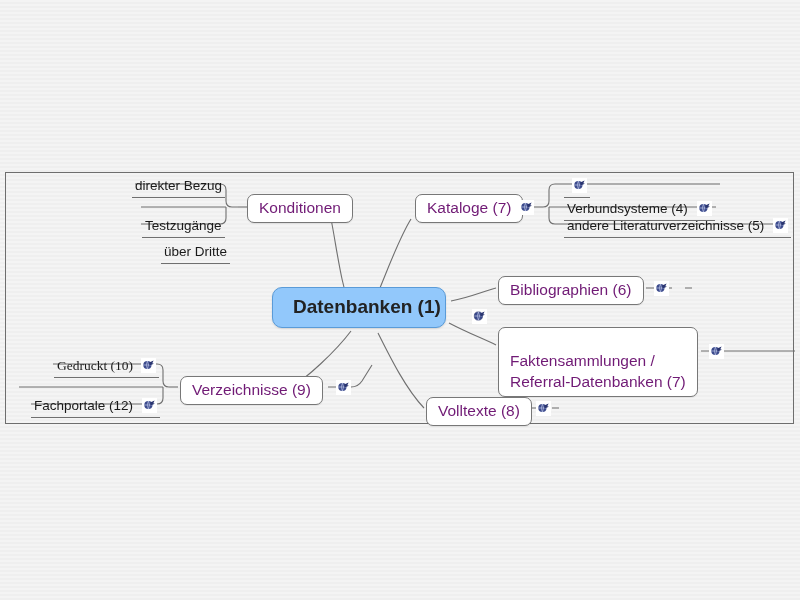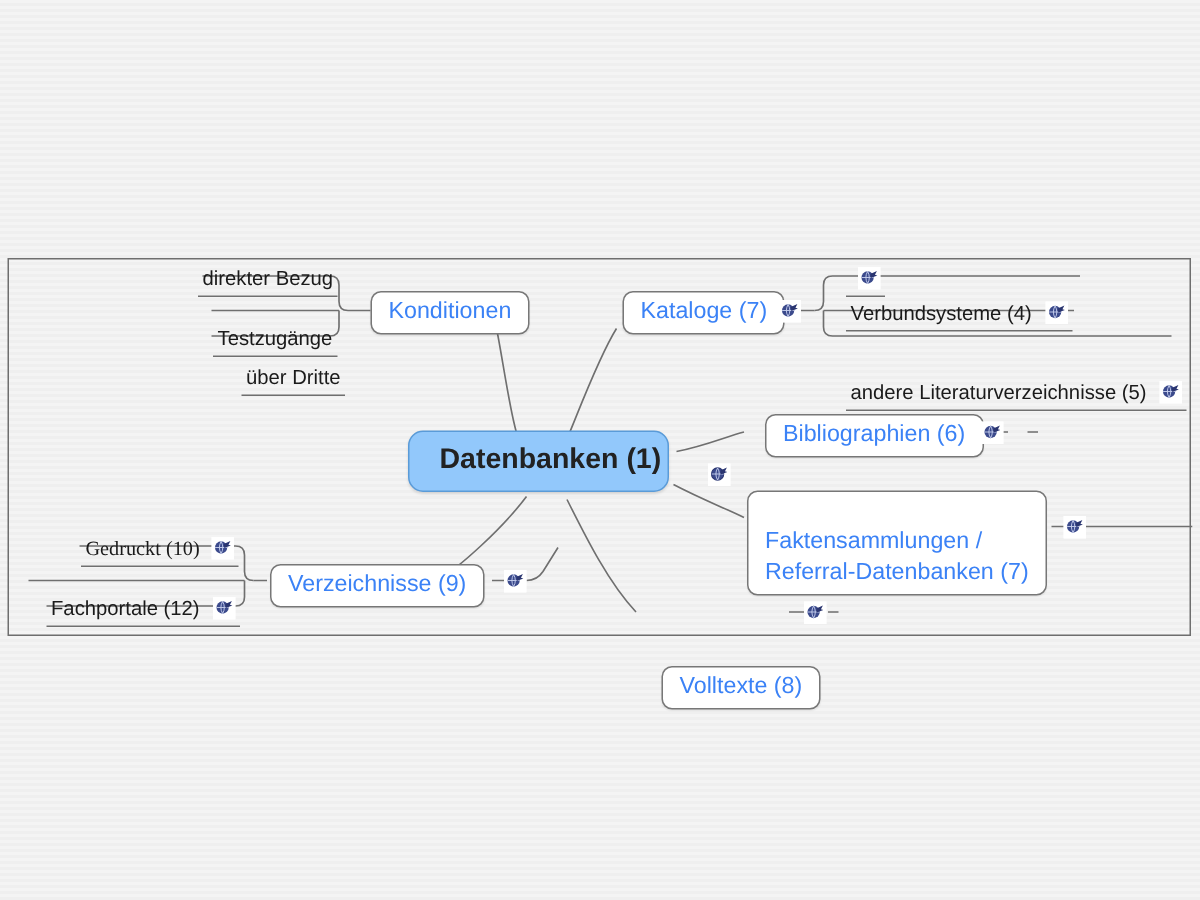--- a/index.html
+++ b/index.html
@@ -52,21 +52,21 @@
     width: 789px;
     height: 252px;
     pointer-events: none;
   }
 
   
   .node {
     position: absolute;
     box-sizing: border-box;
     white-space: nowrap;
-    color: #3b82f6;
+    color: #701a75;
   }
 
   .node-box {
     background: #ffffff;
     border: 1px solid #777777;
     border-radius: 7px;
     padding: 3px 11px 4px 11px;
     font-size: 15.5px;
     line-height: 1.32;
     box-shadow: 0 1px 1px rgba(0,0,0,0.07);
@@ -218,33 +218,33 @@
       <span class="inline-icon">
         <svg width="15" height="15" viewBox="0 0 15 15">
           <rect x="0" y="0" width="15" height="15" fill="#ffffff"></rect>
           <circle cx="6.4" cy="7" r="4.1" fill="#3b4a8c"></circle>
           <path d="M2.4 7 h8 M6.4 2.9 q2.3 4.1 0 8.2 M6.4 2.9 q-2.3 4.1 0 8.2" stroke="#c9d2f0" stroke-width="0.6" fill="none"></path>
           <path d="M8.2 4.6 l4.4 -2.0 l-1.3 2.6 l1.6 0.5 l-4.4 1.7 z" fill="#2a3570"></path>
         </svg>
       </span>
     </div>
 
-    <div class="node node-leaf" style="left:558px; top:43px;margin-top:36px;">
+    <div class="node node-leaf" style="left:558px; top:43px;">
       <span>andere Literaturverzeichnisse (5)</span>
       <span class="inline-icon">
         <svg width="15" height="15" viewBox="0 0 15 15">
           <rect x="0" y="0" width="15" height="15" fill="#ffffff"></rect>
           <circle cx="6.4" cy="7" r="4.1" fill="#3b4a8c"></circle>
           <path d="M2.4 7 h8 M6.4 2.9 q2.3 4.1 0 8.2 M6.4 2.9 q-2.3 4.1 0 8.2" stroke="#c9d2f0" stroke-width="0.6" fill="none"></path>
           <path d="M8.2 4.6 l4.4 -2.0 l-1.3 2.6 l1.6 0.5 l-4.4 1.7 z" fill="#2a3570"></path>
         </svg>
       </span>
     </div>
 
-    <div class="node node-box" style="left:492px; top:103px;margin-left:12px;">
+    <div class="node node-box" style="left:492px; top:103px;">
       <span>Bibliographien (6)</span>
     </div>
     <span class="link-icon" style="left:648px; top:108px;">
       <svg width="15" height="15" viewBox="0 0 15 15">
         <rect x="0" y="0" width="15" height="15" fill="#ffffff"></rect>
         <circle cx="6.4" cy="7" r="4.1" fill="#3b4a8c"></circle>
         <path d="M2.4 7 h8 M6.4 2.9 q2.3 4.1 0 8.2 M6.4 2.9 q-2.3 4.1 0 8.2" stroke="#c9d2f0" stroke-width="0.6" fill="none"></path>
         <path d="M8.2 4.6 l4.4 -2.0 l-1.3 2.6 l1.6 0.5 l-4.4 1.7 z" fill="#2a3570"></path>
       </svg>
     </span>
@@ -255,21 +255,21 @@
     </div>
     <span class="link-icon" style="left:703px; top:171px;">
       <svg width="15" height="15" viewBox="0 0 15 15">
         <rect x="0" y="0" width="15" height="15" fill="#ffffff"></rect>
         <circle cx="6.4" cy="7" r="4.1" fill="#3b4a8c"></circle>
         <path d="M2.4 7 h8 M6.4 2.9 q2.3 4.1 0 8.2 M6.4 2.9 q-2.3 4.1 0 8.2" stroke="#c9d2f0" stroke-width="0.6" fill="none"></path>
         <path d="M8.2 4.6 l4.4 -2.0 l-1.3 2.6 l1.6 0.5 l-4.4 1.7 z" fill="#2a3570"></path>
       </svg>
     </span>
 
-    <div class="node node-box" style="left:435px; top:224px;margin-top:47px;">
+    <div class="node node-box" style="left:420px; top:224px;">
       <span>Volltexte (8)</span>
     </div>
     <span class="link-icon" style="left:530px; top:228px;">
       <svg width="15" height="15" viewBox="0 0 15 15">
         <rect x="0" y="0" width="15" height="15" fill="#ffffff"></rect>
         <circle cx="6.4" cy="7" r="4.1" fill="#3b4a8c"></circle>
         <path d="M2.4 7 h8 M6.4 2.9 q2.3 4.1 0 8.2 M6.4 2.9 q-2.3 4.1 0 8.2" stroke="#c9d2f0" stroke-width="0.6" fill="none"></path>
         <path d="M8.2 4.6 l4.4 -2.0 l-1.3 2.6 l1.6 0.5 l-4.4 1.7 z" fill="#2a3570"></path>
       </svg>
     </span>

